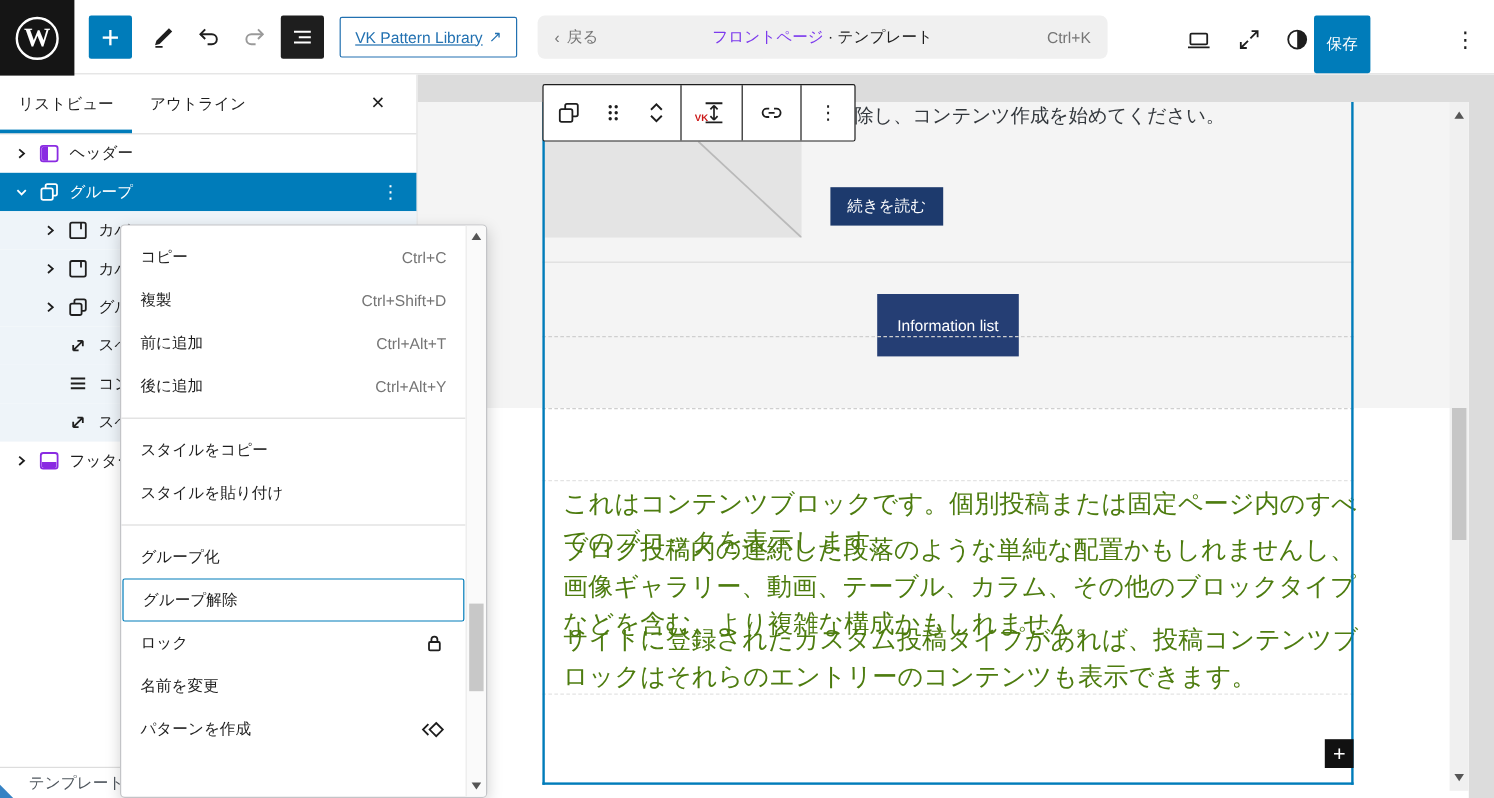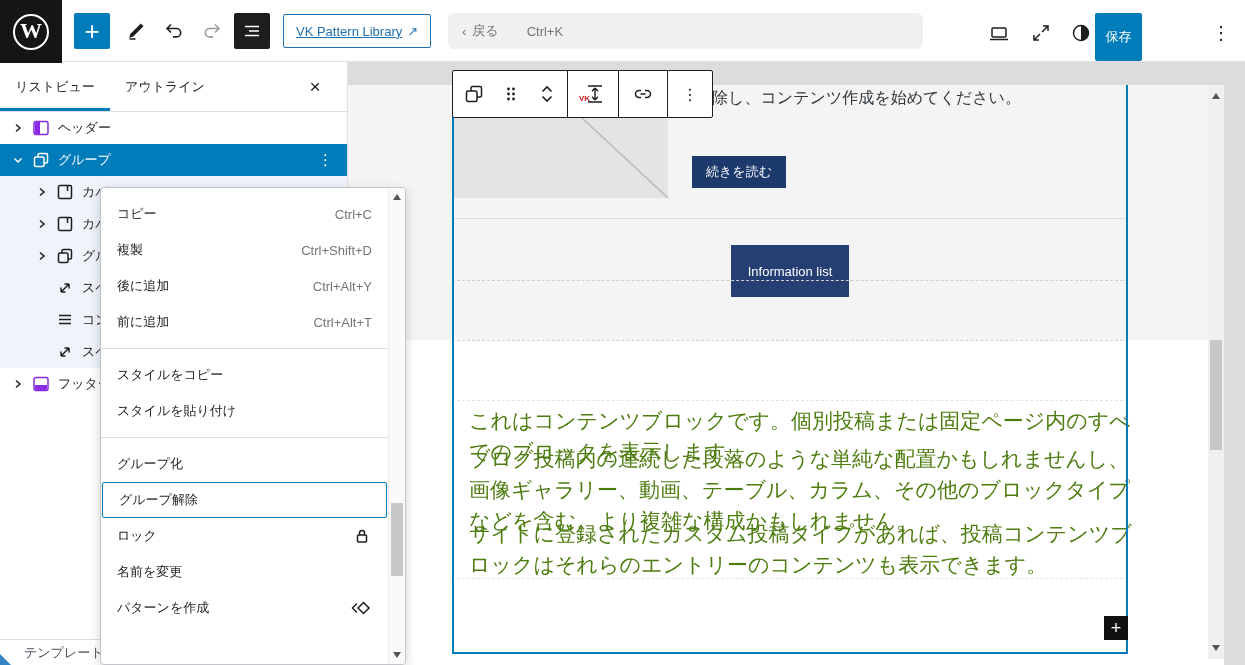--- a/index.html
+++ b/index.html
@@ -126,20 +126,21 @@
   <div id="vk-btn">
     <span class="vk-label">VK Pattern Library</span>
     <span>↗</span>
   </div>
 
   <div id="doc-bar">
     <span id="doc-back">
       <span>‹</span>
       <span>戻る</span>
     </span>
+    <span id="doc-title"><span class="tpl-name">フロントページ</span><span> · </span><span>テンプレート</span></span>
     <span id="doc-shortcut">Ctrl+K</span>
   </div>
 
   <div class="tb-icon-btn" style="left:983px">
     <span>
       <svg width="24" height="24" viewBox="0 0 24 24" fill="none" stroke="currentColor" stroke-width="1.5">
           <rect x="5" y="7" width="14" height="9" rx="1"></rect>
           <path d="M3 18.5h18"></path>
         </svg>
     </span>
@@ -399,26 +400,26 @@
   <div id="ctx-items">
     <div class="mi">
       <span>コピー</span>
       <span class="sc">Ctrl+C</span>
     </div>
     <div class="mi">
       <span>複製</span>
       <span class="sc">Ctrl+Shift+D</span>
     </div>
     <div class="mi">
+      <span>前に追加</span>
+      <span class="sc">Ctrl+Alt+T</span>
+    </div>
+    <div class="mi">
       <span>後に追加</span>
       <span class="sc">Ctrl+Alt+Y</span>
-    </div>
-    <div class="mi">
-      <span>前に追加</span>
-      <span class="sc">Ctrl+Alt+T</span>
     </div>
     <div class="mi-div"></div>
     <div class="mi">
       <span>スタイルをコピー</span>
     </div>
     <div class="mi">
       <span>スタイルを貼り付け</span>
     </div>
     <div class="mi-div"></div>
     <div class="mi">

